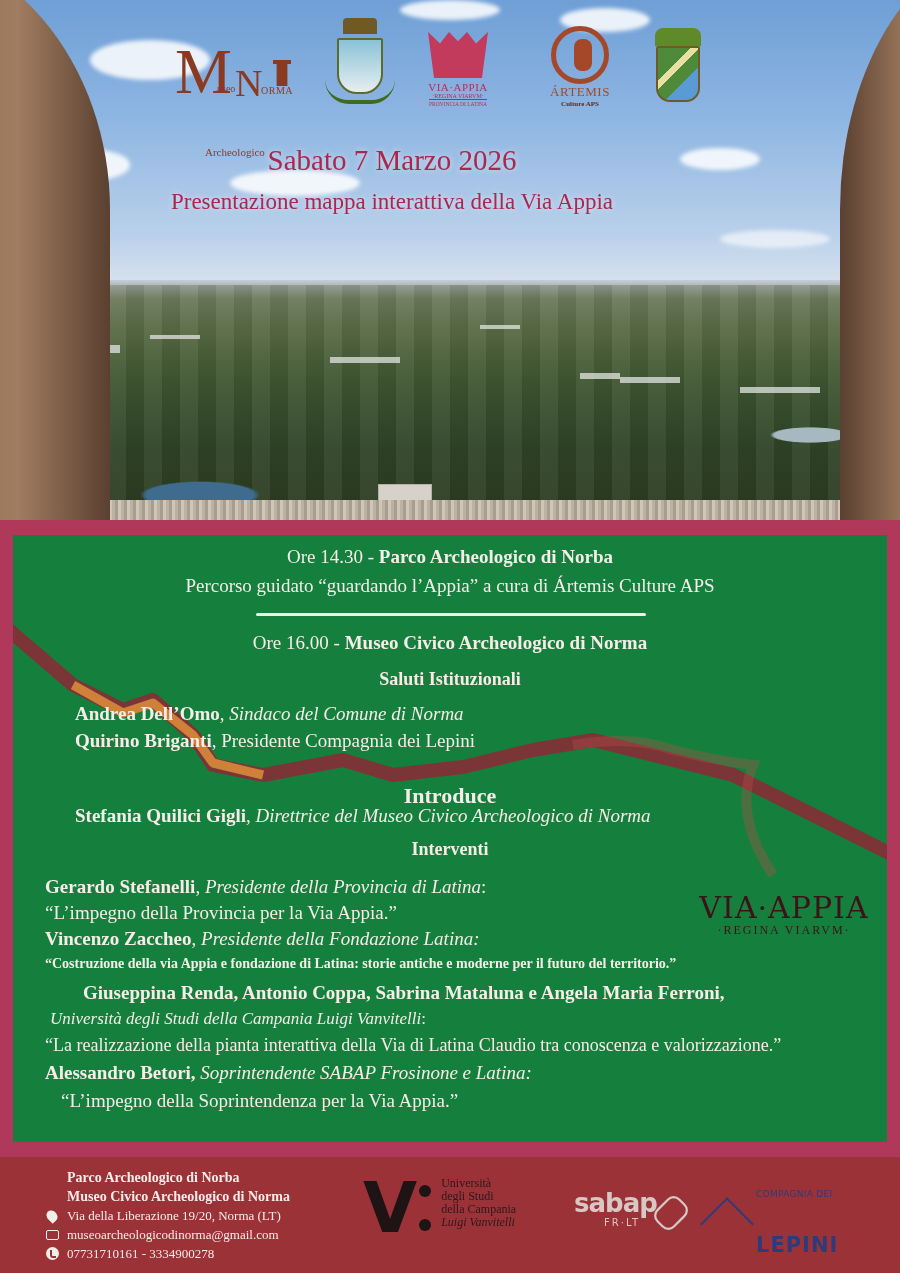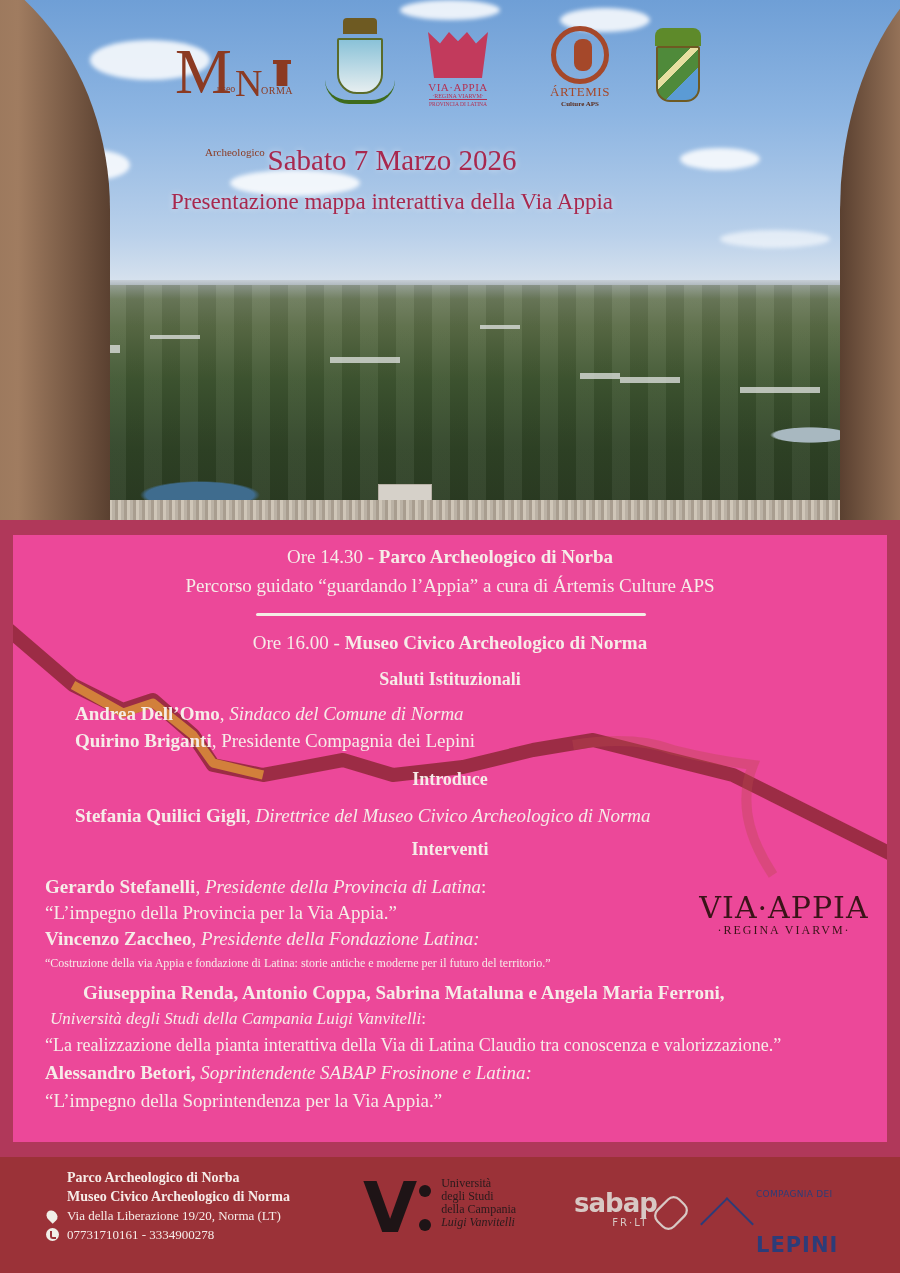--- a/index.html
+++ b/index.html
@@ -60,21 +60,21 @@
   .prov-shield { width: 44px; height: 56px; background: linear-gradient(135deg, #4f8a3a 0 35%, #e8e0a0 35% 45%, #4f8a3a 45% 65%, #5b9bd5 65%); border: 2px solid #6e5a22; border-radius: 2px 2px 14px 14px; }
 
   
   .hero-text { position: absolute; left: 0; top: 138px; width: 784px; text-align: center; color: #a8284e; text-shadow: 0 0 6px rgba(255,255,255,.6); }
   .hero-date { font-size: 29px; line-height: 44px; }
   .hero-title { font-size: 30px; line-height: 44px; letter-spacing: .1px; }
   .hero-sub { font-size: 23px; line-height: 40px; }
 
   
   .frame { position: absolute; left: 0; top: 520px; width: 900px; height: 753px; background: #b0385a; }
-  .panel { position: absolute; left: 13px; top: 535px; width: 874px; height: 607px; background: #ec4899; overflow: hidden; }
+  .panel { position: absolute; left: 13px; top: 535px; width: 874px; height: 607px; background: #15803d; overflow: hidden; }
   .route { position: absolute; left: 0; top: 0; width: 874px; height: 607px; pointer-events: none; }
   .panel-inner { position: absolute; left: 0; top: 0; width: 874px; color: #f6ece8; }
   .line { position: absolute; font-size: 19px; white-space: nowrap; }
   .center { left: 0; width: 874px; text-align: center; }
   .b { font-weight: bold; }
   .i { font-style: italic; }
   .divider { position: absolute; left: 243px; top: 78px; width: 390px; height: 3px; background: #f3eee6; border-radius: 2px; }
 
   .va-logo { position: absolute; left: 686px; top: 355px; width: 170px; text-align: center; color: #3a1418; }
   .va-logo-main { font-size: 30px; letter-spacing: 1px; font-family: "DejaVu Serif", serif; }
@@ -93,21 +93,21 @@
 
   .unicamp { position: absolute; left: 363px; top: 20px; display: flex; align-items: flex-start; }
   .uc-v { font-family: "DejaVu Sans", sans-serif; font-size: 70px; font-weight: bold; color: #1e1416; line-height: 62px; }
   .uc-dots { display: flex; flex-direction: column; justify-content: space-between; height: 46px; margin: 8px 10px 0 2px; }
   .uc-dot { width: 12px; height: 12px; background: #1e1416; border-radius: 50%; }
   .uc-text { font-size: 12px; line-height: 13px; color: #2a1a1c; }
   .uc-text .i { }
 
   .sabap { position: absolute; left: 574px; top: 32px; color: #d8c8c4; }
   .sabap-main { font-family: "DejaVu Sans", sans-serif; font-size: 26px; font-weight: bold; letter-spacing: -1px; line-height: 28px; }
-  .sabap-sub { font-family: "DejaVu Sans", sans-serif; font-size: 10px; letter-spacing: 2px; padding-left: 30px; text-align: center; }
+  .sabap-sub { font-family: "DejaVu Sans", sans-serif; font-size: 10px; letter-spacing: 2px; padding-left: 30px; }
   .sabap-knot { position: absolute; left: 80px; top: 2px; width: 34px; height: 44px; border: 3px solid #d8c8c4; border-radius: 12px; transform: rotate(45deg) scale(.75); }
 
   .lepini { position: absolute; left: 704px; top: 32px; display: flex; align-items: center; justify-content: center; }
   .lep-house { width: 46px; height: 48px; position: relative; }
   .lep-house::before { content: ""; position: absolute; left: 4px; top: 6px; width: 36px; height: 36px; border-left: 2.5px solid #2d3c78; border-top: 2.5px solid #2d3c78; transform: rotate(45deg); }
   .lep-text { margin-left: 6px; color: #2d3c78; font-family: "DejaVu Sans", sans-serif; }
   .lep-small { font-size: 9px; letter-spacing: .3px; }
   .lep-big { font-size: 21px; font-weight: bold; letter-spacing: 1px; line-height: 22px; margin-top: 35px; }
 </style>
 </head>
@@ -194,64 +194,70 @@
     </div>
 
     <div class="line center b" style="top:134px;font-size:18px;">Saluti Istituzionali</div>
     <div class="line" style="left:62px;top:168px;">
       <span class="b">Andrea Dell’Omo</span><span>, </span><span class="i">Sindaco del Comune di Norma</span>
     </div>
     <div class="line" style="left:62px;top:195px;">
       <span class="b">Quirino Briganti</span><span>, </span><span>Presidente Compagnia dei Lepini</span>
     </div>
 
-    <div class="line center b" style="top:234px;font-size:18px;">Introduce</div>
+    <div class="line center b" style="top:248px;font-size:22px;">Introduce</div>
     <div class="line" style="left:62px;top:270px;">
       <span class="b">Stefania Quilici Gigli</span><span>, </span><span class="i">Direttrice del Museo Civico Archeologico di  Norma</span>
     </div>
 
     <div class="line center b" style="top:304px;font-size:18px;">Interventi</div>
 
     <div class="line" style="left:32px;top:341px;">
       <span class="b">Gerardo Stefanelli</span><span>, </span><span class="i">Presidente della Provincia di Latina</span><span>:</span>
     </div>
     <div class="line" style="left:32px;top:367px;">“L’impegno della Provincia per la Via Appia.”</div>
 
     <div class="line" style="left:32px;top:393px;">
       <span class="b">Vincenzo Zaccheo</span><span>, </span><span class="i">Presidente della Fondazione Latina:</span>
     </div>
-    <div class="line" style="left:32px;top:421px;font-size:12px;">“Costruzione della via Appia e fondazione di Latina: storie antiche e moderne per il futuro del territorio.”</div>
+    <div class="line" style="left:32px;top:421px;font-size:14px;font-weight:bold;">“Costruzione della via Appia e fondazione di Latina: storie antiche e moderne per il futuro del territorio.”</div>
 
     <div class="line b" style="left:32px;top:447px;margin-left:38px;">Giuseppina Renda, Antonio Coppa, Sabrina Mataluna e Angela Maria Ferroni,</div>
     <div class="line" style="left:37px;top:474px;font-size:17px;">
       <span class="i">Università degli Studi della Campania Luigi Vanvitelli</span><span>:</span>
     </div>
     <div class="line" style="left:32px;top:500px;font-size:18px;">“La realizzazione della pianta interattiva della Via di Latina Claudio tra conoscenza e valorizzazione.”</div>
 
     <div class="line" style="left:32px;top:527px;">
       <span class="b">Alessandro Betori,</span><span> </span><span class="i">Soprintendente SABAP Frosinone e Latina:</span>
     </div>
-    <div class="line" style="left:32px;top:555px;">“L’impegno della Soprintendenza per la Via Appia.”</div>
+    <div class="line" style="left:48px;top:555px;">“L’impegno della Soprintendenza per la Via Appia.”</div>
 
     <div class="va-logo">
       <div class="va-logo-main">VIA·APPIA</div>
       <div class="va-logo-sub">·REGINA VIARVM·</div>
     </div>
   </div>
 </div>
 
 <div class="footer">
   <div class="contact">
     <div class="c-title">Parco Archeologico di Norba</div>
     <div class="c-title">Museo Civico Archeologico di Norma</div>
     <div class="c-row">
       <span class="c-icon">
           <span class="c-pin"></span>
         </span>
       <span>Via della Liberazione 19/20, Norma (LT)</span>
+    </div>
+    <div class="c-row">
+      <span class="c-icon">
+          <span class="c-mail"></span>
+        </span>
+      <span>museoarcheologicodinorma@gmail.com</span>
     </div>
     <div class="c-row">
       <span class="c-icon">
           <span class="c-phone"></span>
         </span>
       <span>07731710161 - 3334900278</span>
     </div>
   </div>
 
   <div class="unicamp">

